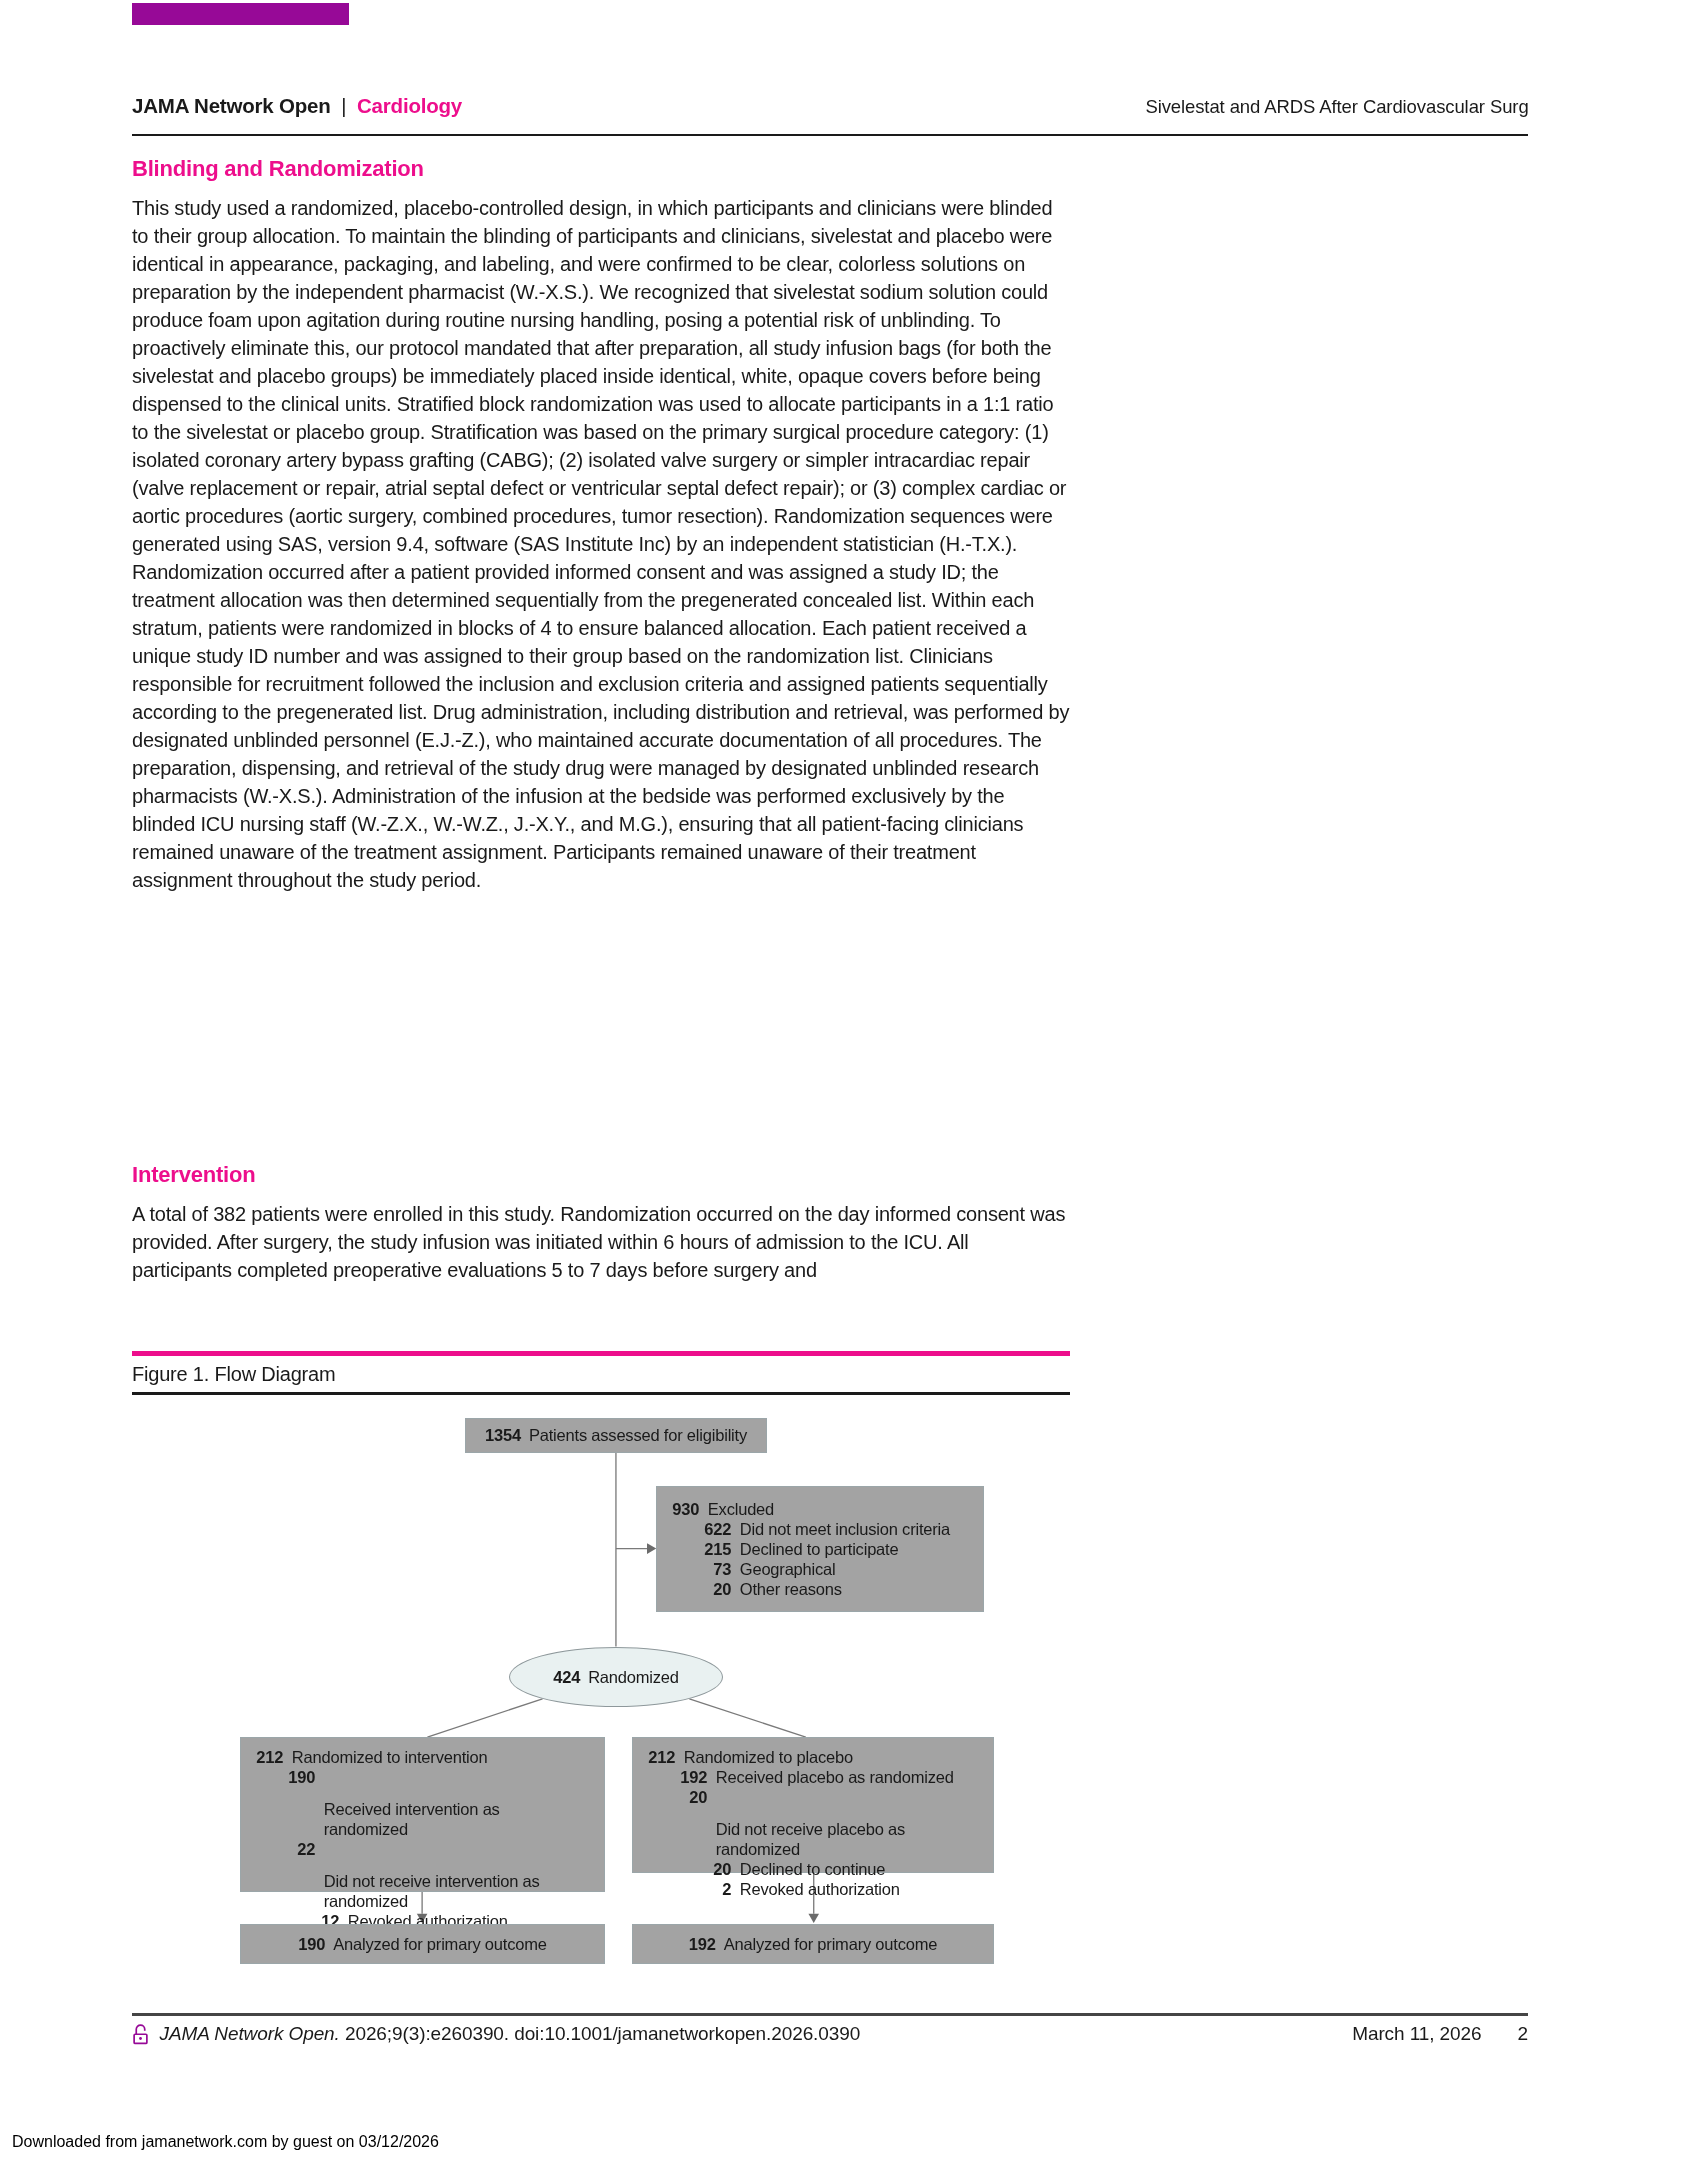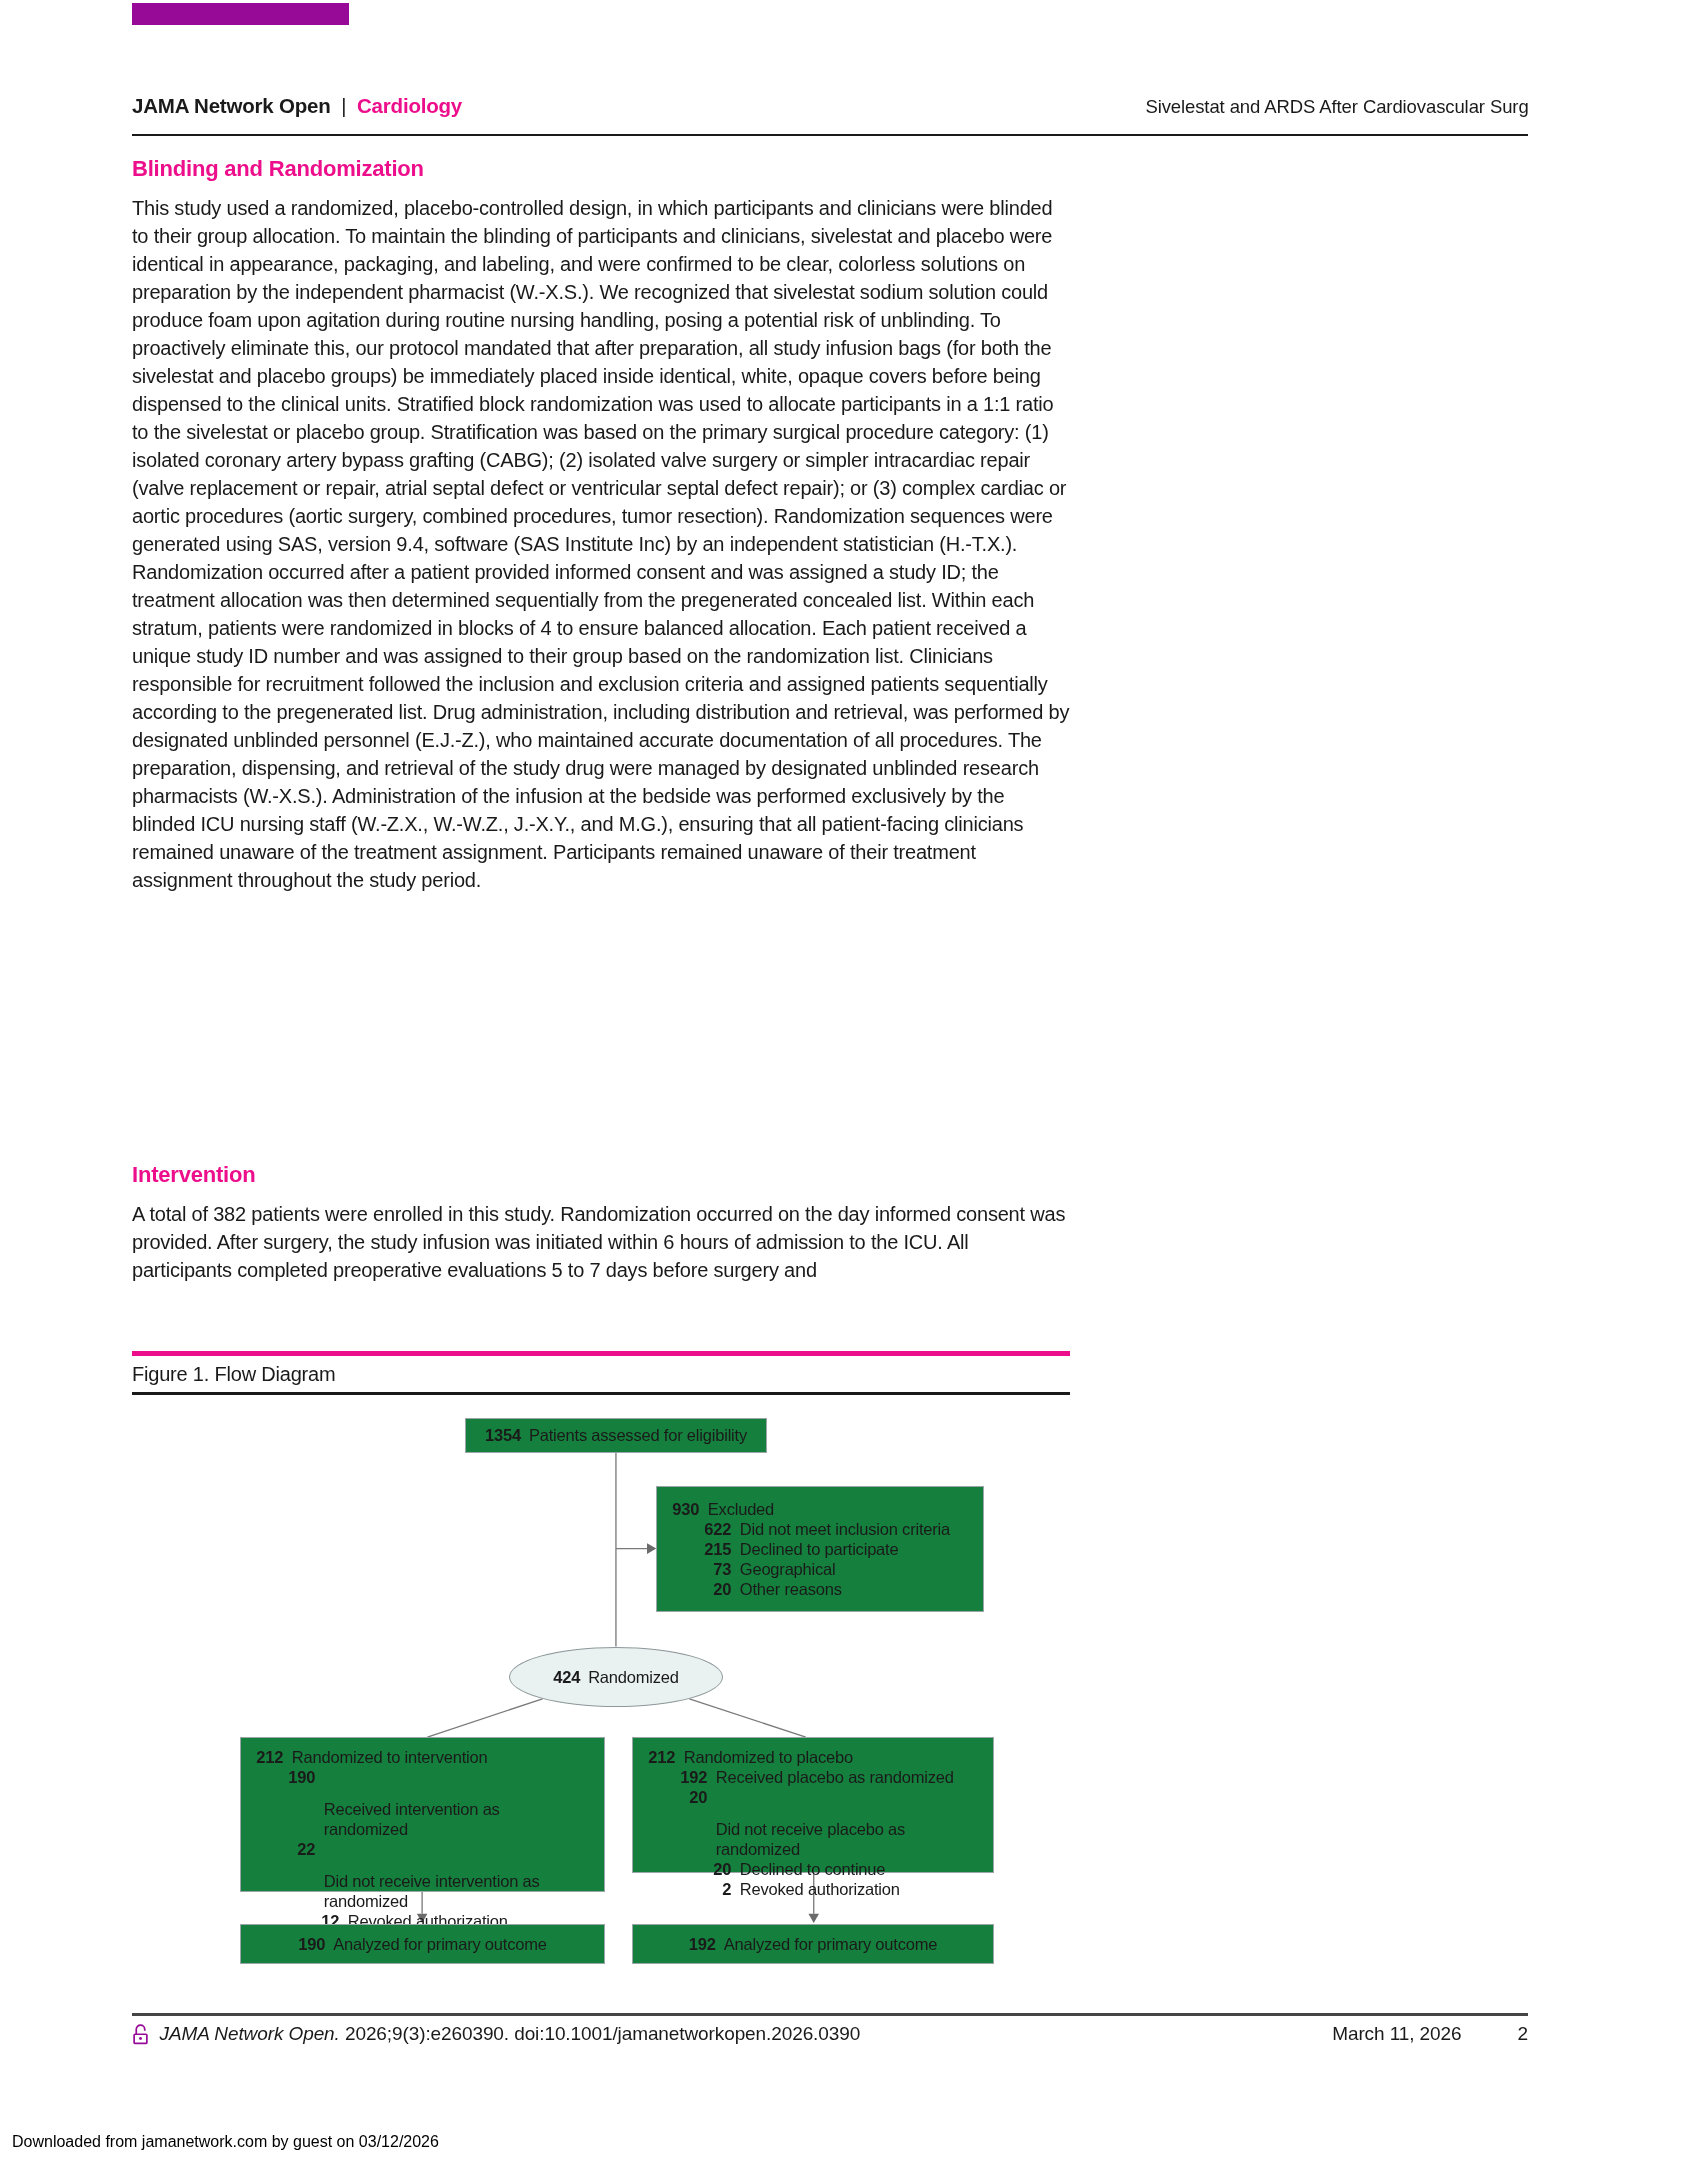--- a/index.html
+++ b/index.html
@@ -24,21 +24,21 @@
   .body-par.p0{top:194px;}
   .body-par.p1{top:1200px;}
 
   
   .fig-rule-pink{position:absolute;left:132px;top:1351px;width:938px;height:5.3px;background:#ED0E8C;}
   .fig-title{position:absolute;left:132px;top:1363px;font-size:20px;letter-spacing:-0.2px;color:#1a1a1a;}
   .fig-rule-black{position:absolute;left:132px;top:1392px;width:938px;height:2.6px;background:#1a1a1a;}
 
   
   .connectors{position:absolute;left:0;top:0;width:1687px;height:2183px;pointer-events:none;}
-  .fbox{position:absolute;background:#15803d;border:1.3px solid #9BA6A9;box-sizing:border-box;
+  .fbox{position:absolute;background:#a3a3a3;border:1.3px solid #9BA6A9;box-sizing:border-box;
         font-size:16.5px;letter-spacing:-0.2px;color:#1a1a1a;}
   .fbox.center{display:flex;align-items:center;justify-content:center;}
   .fbox.center .num{margin-right:8px;}
   .box-assessed{left:465px;top:1418px;width:302px;height:35px;}
   .box-excluded{left:656px;top:1486px;width:328px;height:126px;padding:12px 5.3px 12px 13.2px;}
   .ellipse-randomized{position:absolute;left:509px;top:1647px;width:214px;height:60px;
         background:#E9F1F1;border:1.3px solid #8E989B;border-radius:50%;box-sizing:border-box;
         display:flex;align-items:center;justify-content:center;
         font-size:16.5px;letter-spacing:-0.2px;color:#1a1a1a;}
   .ellipse-randomized .num{margin-right:8px;}
@@ -53,21 +53,21 @@
   .lv2 .num{width:85px;}
   .flabel{flex:0 1 auto;white-space:nowrap;}
   .flabel.wrap{white-space:normal;max-width:238px;margin-top:32px;}
 
   
   .footer-rule{position:absolute;left:132px;top:2013px;width:1422px;height:3.3px;background:#454545;}
   .footer{position:absolute;left:132px;top:2023px;width:1422px;display:flex;align-items:center;
           font-size:19px;letter-spacing:-0.1px;color:#1a1a1a;}
   .oa-icon{width:17px;height:22.5px;margin-right:10.6px;flex:0 0 auto;}
   .cit-journal{font-style:italic;}
-  .footer-right{margin-left:auto;display:flex;gap:56px;}
+  .footer-right{margin-left:auto;display:flex;gap:36px;}
   .download-notice{position:absolute;left:12px;top:2133px;font-size:16px;color:#000;}
 </style>
 </head>
 <body>
 
 <div class="page">
 
   <div class="brand-bar"></div>
 
   <div class="masthead">

